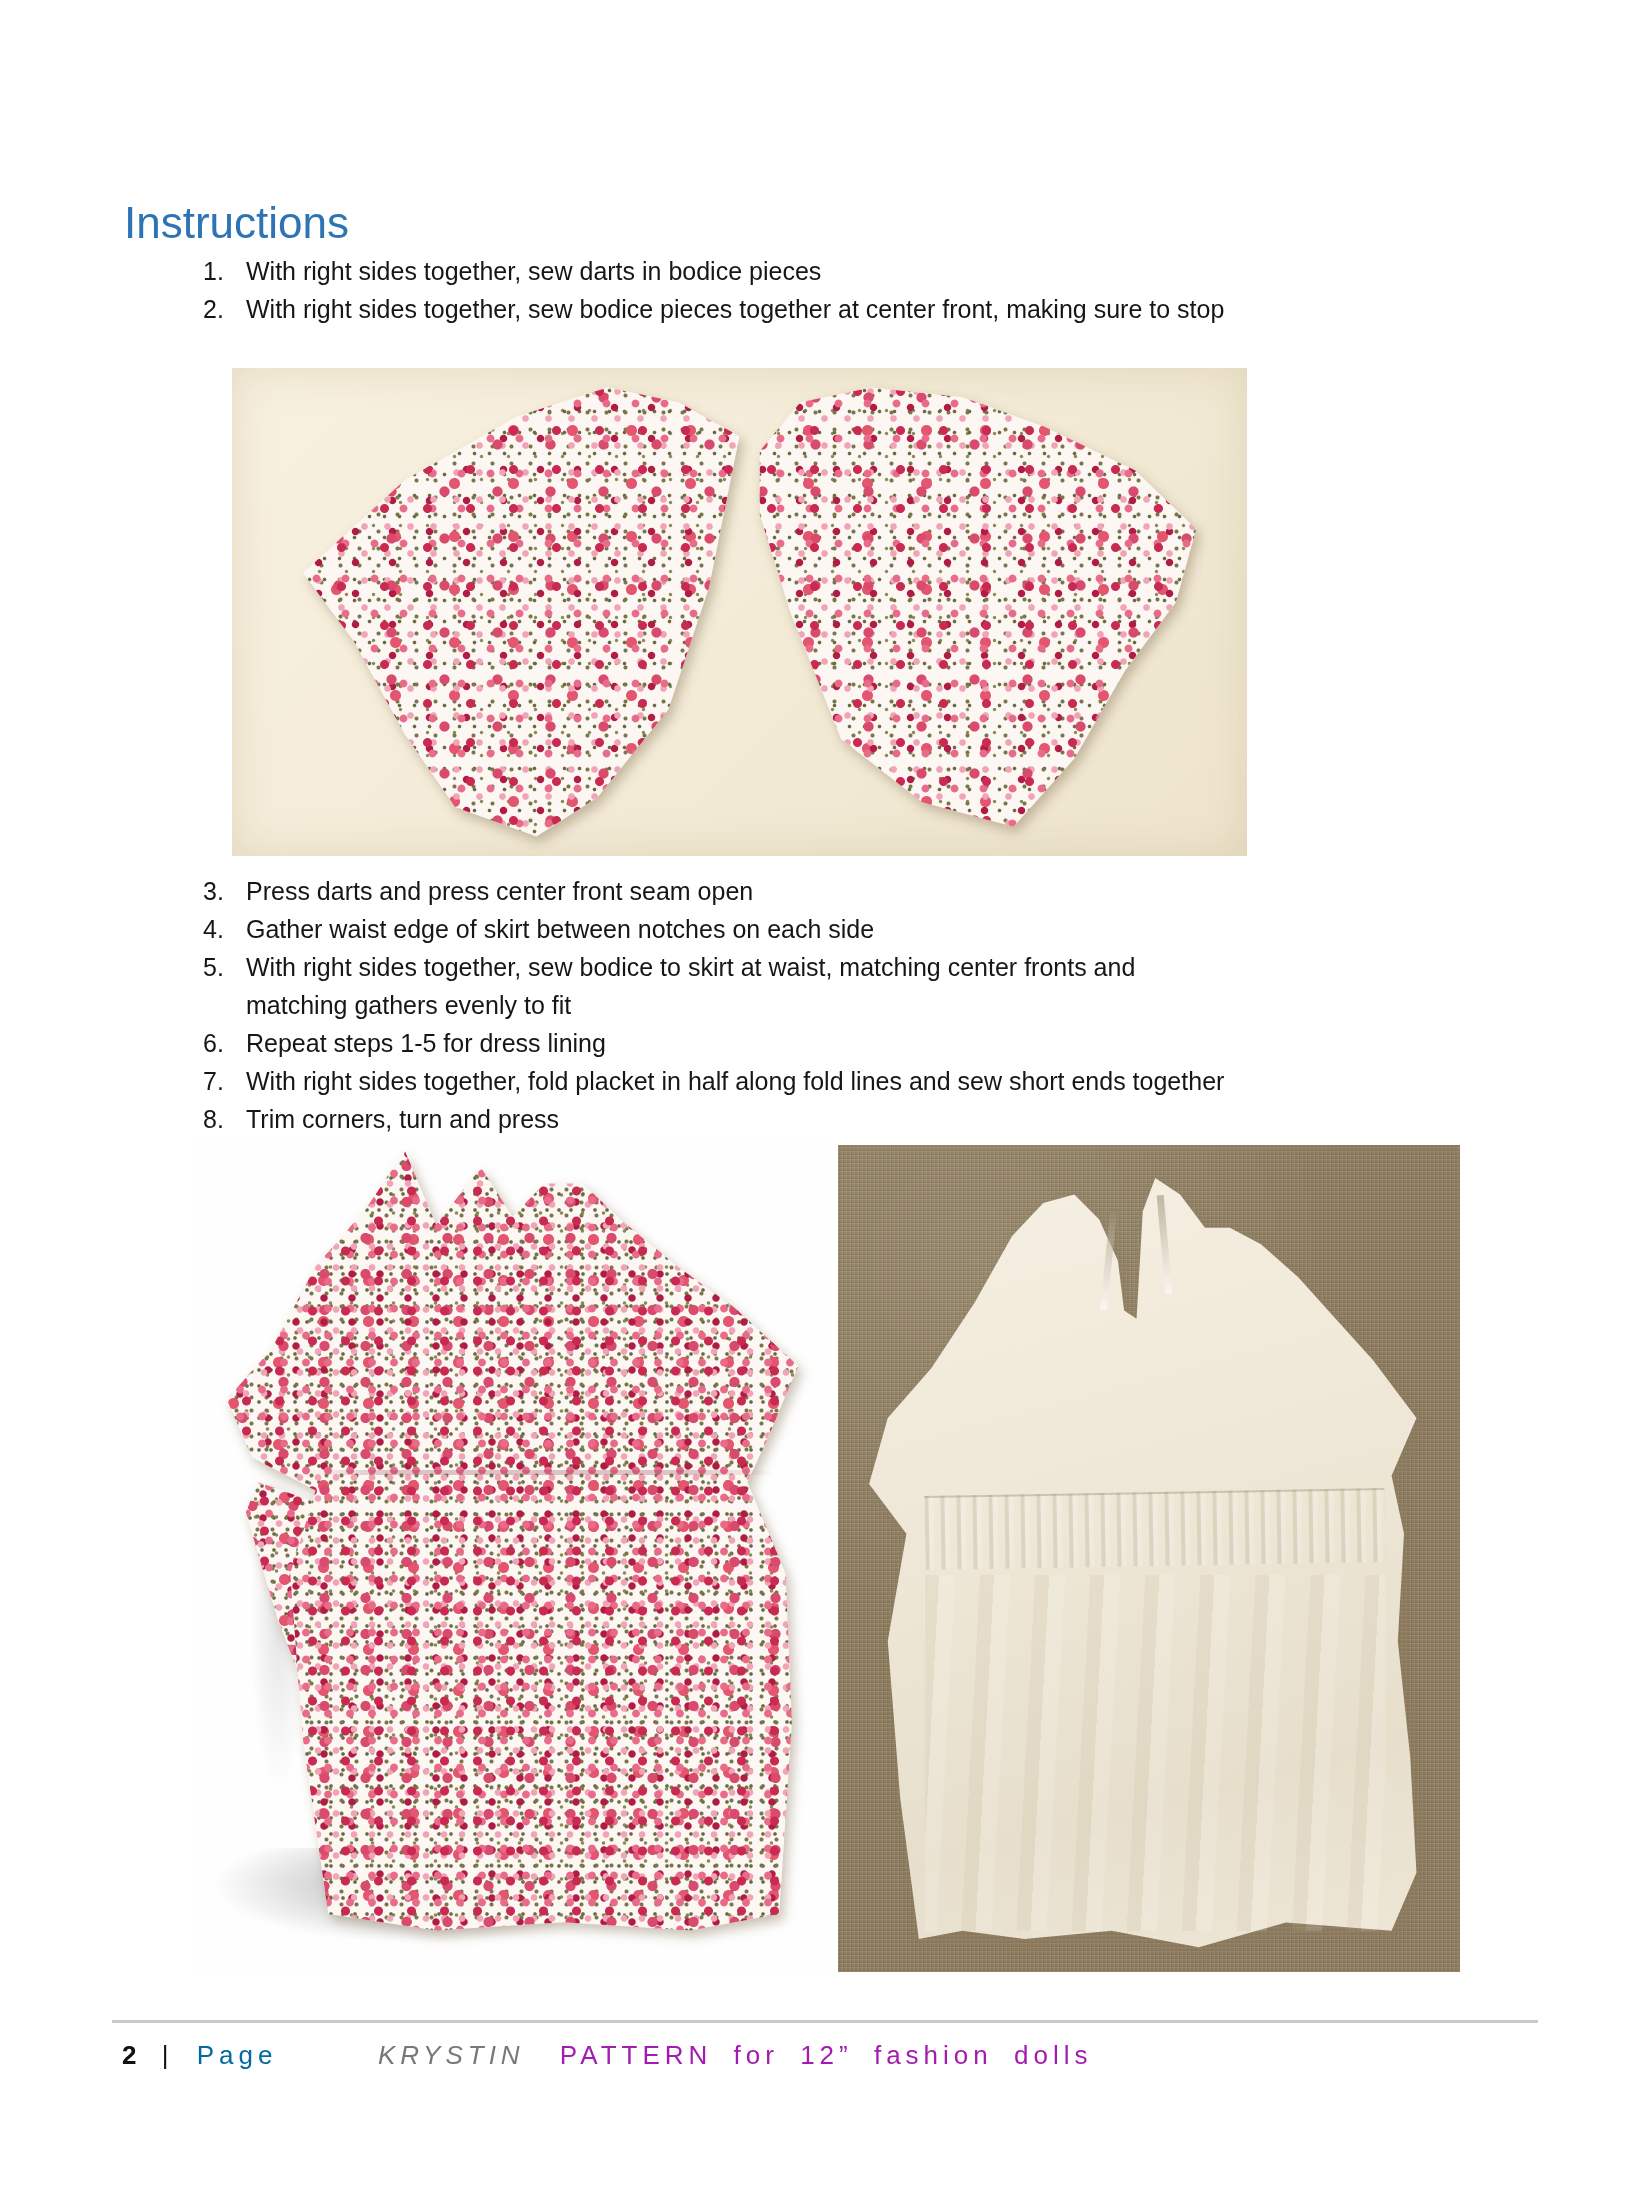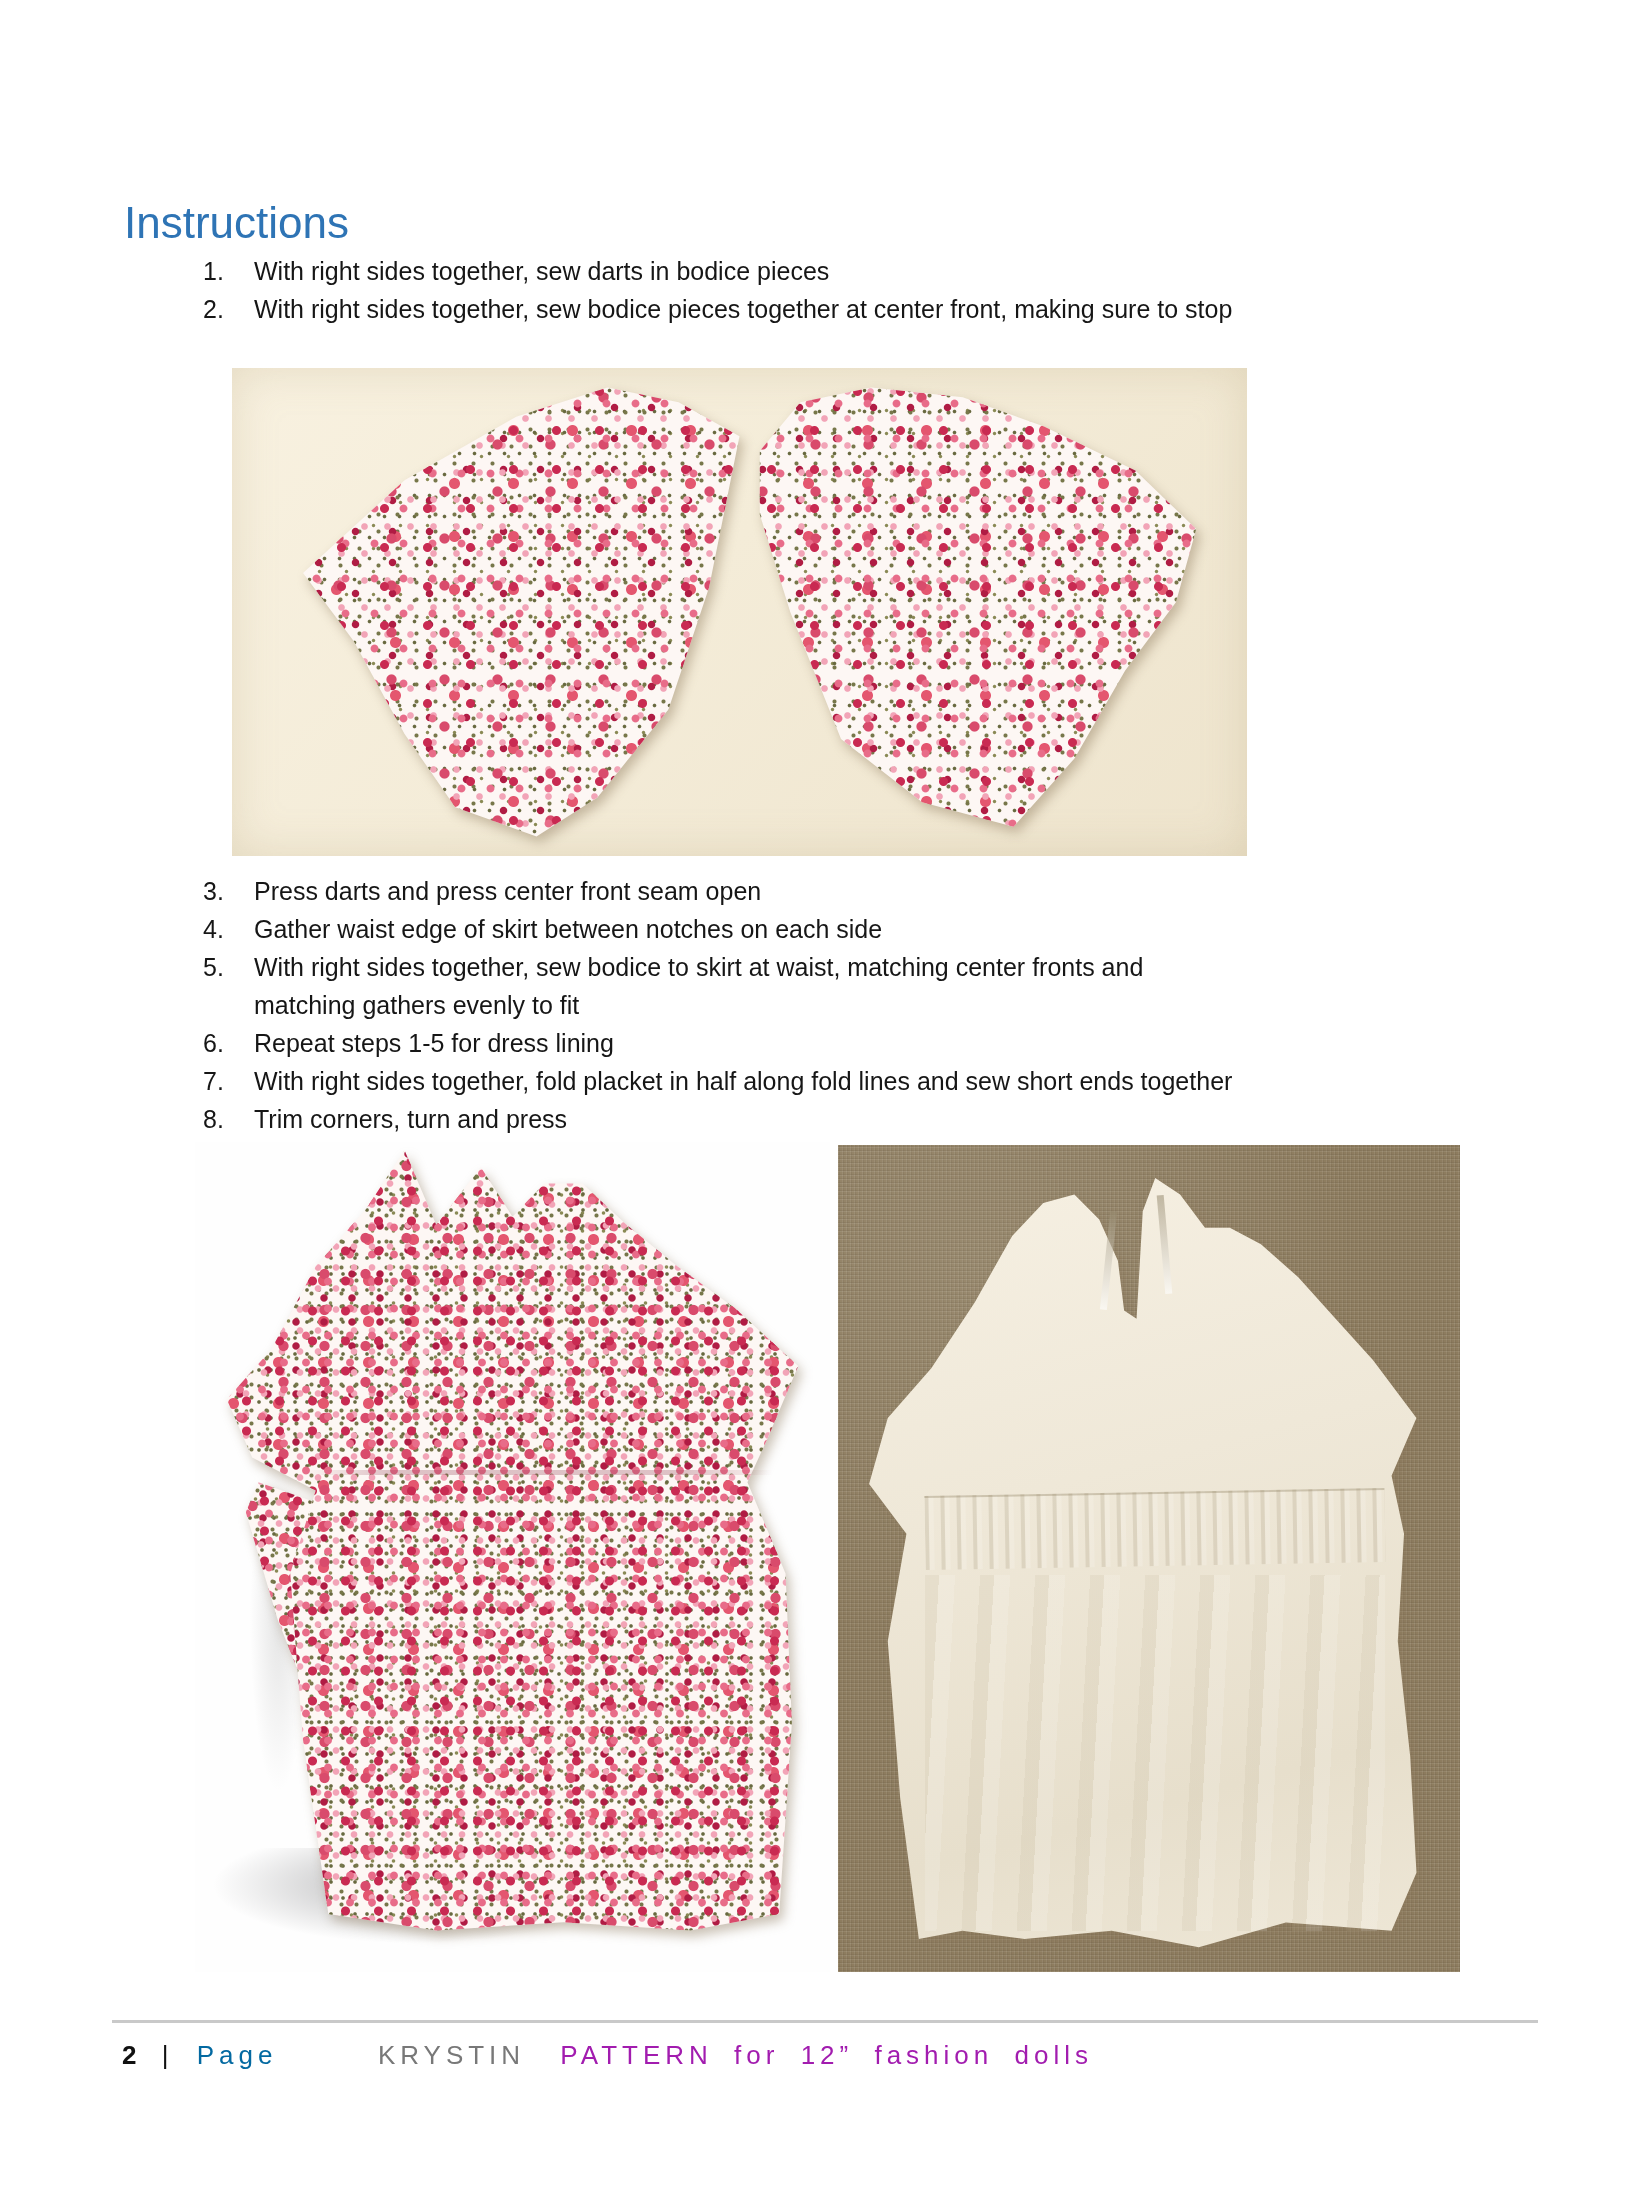--- a/index.html
+++ b/index.html
@@ -15,21 +15,21 @@
   
   .title {
     position:absolute; left:124px; top:198px;
     font-size:44px; font-weight:400; color:#2E74B5;
   }
 
   
   .row { position:absolute; left:0; width:1540px; height:38px; line-height:38px;
          font-size:25px; color:#161616; }
   .num { position:absolute; left:203px; }
-  .txt { position:absolute; left:254px; white-space:nowrap; }
+  .txt { position:absolute; left:246px; white-space:nowrap; }
 
   .r-i1  { top:252px; }
   .r-i2a { top:290px; }
   .r-i2b { top:328px; }
   .r-i3  { top:872px; }
   .r-i4  { top:910px; }
   .r-i5a { top:948px; }
   .r-i5b { top:986px; }
   .r-i6  { top:1024px; }
   .r-i7  { top:1062px; }
@@ -131,21 +131,21 @@
 
   
   .footer-rule { position:absolute; left:112px; top:2020px; width:1426px;
     height:3px; background:#C9C9C9; }
   .footer { position:absolute; left:122px; top:2040px; font-size:26px;
     letter-spacing:5px; word-spacing:9px; color:#8c8c8c; white-space:nowrap; }
   .f-num  { color:#111111; font-weight:700; letter-spacing:2px; }
   .f-bar  { color:#111111; font-weight:400; margin:0 2px; }
   .f-page { color:#0369a1; }
   .f-gap  { display:inline-block; width:58px; }
-  .f-krystin { color:#787878; }
+  .f-krystin { color:#787878;font-style:italic; }
   .f-rest { color:#a21caf; margin-left:14px; }
 </style>
 </head>
 <body>
 
 <div class="page">
 
   <h1 class="title">Instructions</h1>
 
   <div class="row r-i1">

